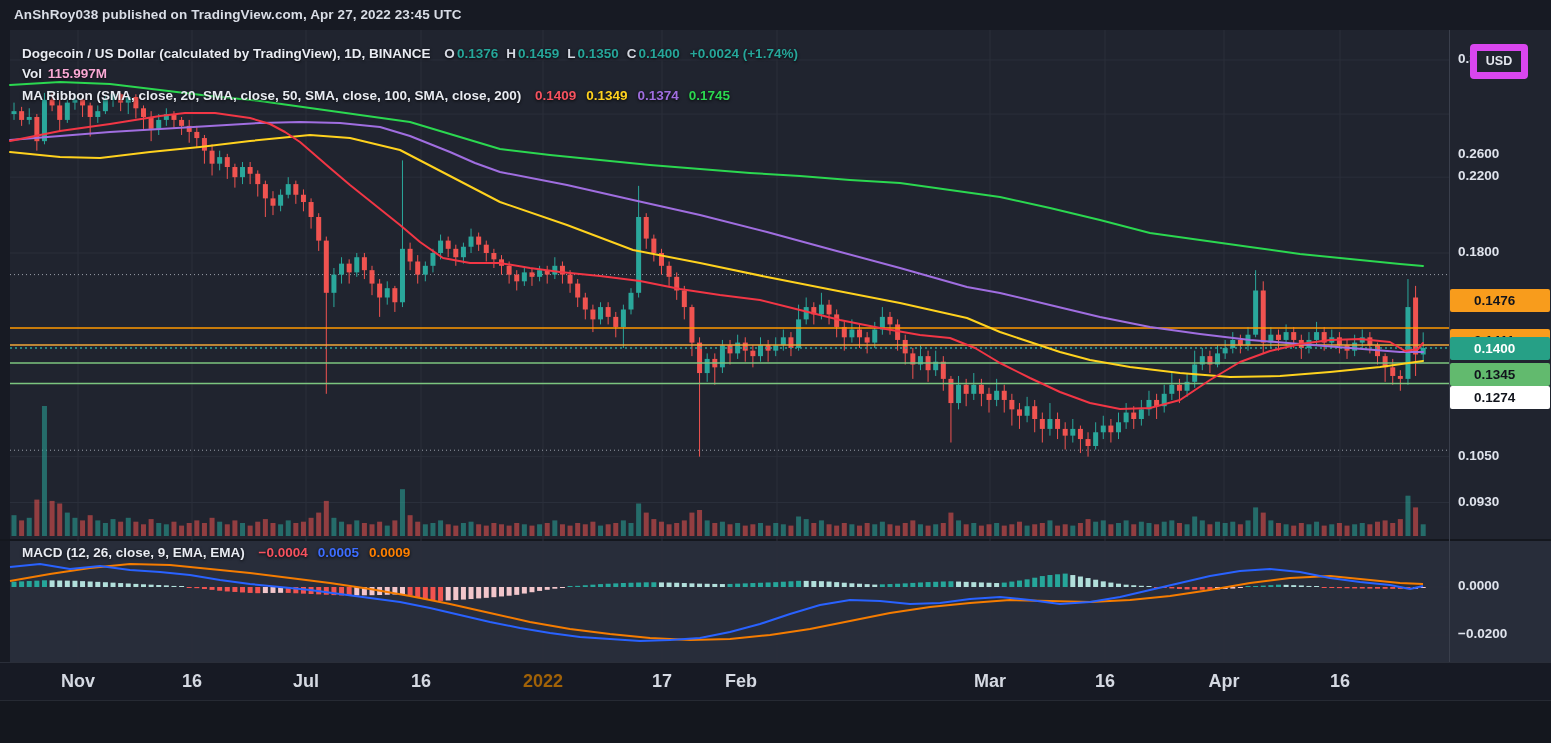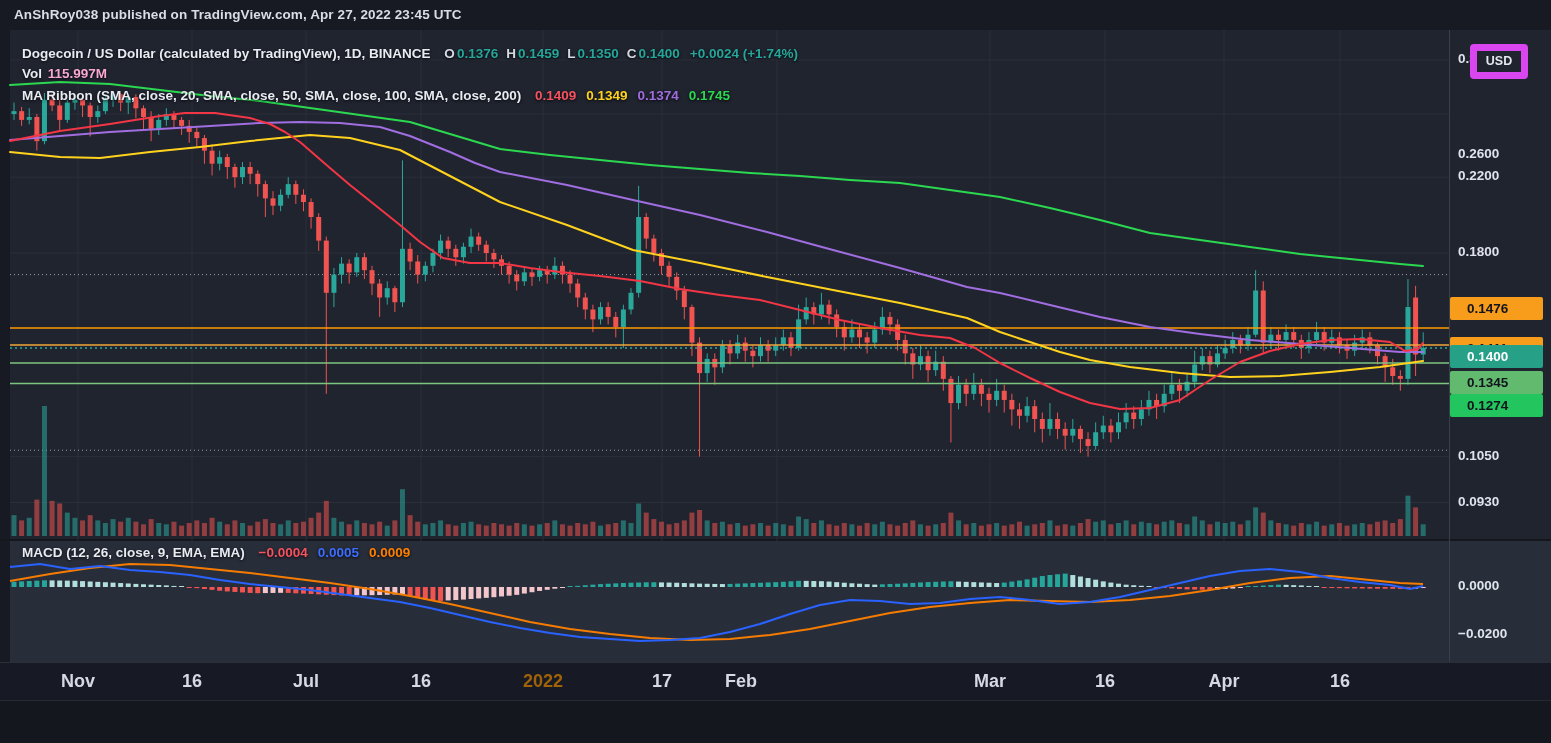--- a/index.html
+++ b/index.html
@@ -18,21 +18,21 @@
   #chart-svg{top:0;left:0;pointer-events:none;}
   .legend{left:22px;font-size:13.5px;font-weight:700;color:#e8ebf2;text-shadow:0 1px 3px rgba(0,0,0,.85);white-space:nowrap;}
   .legend .v{font-weight:600;margin-left:2px;}
   .legend .sp{display:inline-block;width:10px;}
   #legend-title-row{top:46px;}
   #legend-vol-row{top:66px;}
   #legend-ma-row{top:88px;}
   #macd-legend-row{top:545px;}
   .axlabel{left:1458px;font-size:13.5px;font-weight:600;color:#dfe3ec;white-space:nowrap;}
   .macdlabel{left:1458px;font-size:13.5px;font-weight:600;color:#dfe3ec;}
-  .tag{left:1450px;width:76px;height:23px;line-height:23px;padding-left:17px;font-size:13.5px;font-weight:700;border-radius:2px;margin-top:8px;}
+  .tag{left:1450px;width:76px;height:23px;line-height:23px;padding-left:24px;font-size:13.5px;font-weight:700;border-radius:2px;}
   #usd-button{top:44px;left:1470px;width:44px;height:21px;border:7px solid #d946ef;border-radius:4px;
      background:#20242f;color:#e4e7ee;font-size:12.5px;font-weight:700;text-align:center;line-height:21px;}
   .ticklabel{top:671px;transform:translateX(-50%);font-size:18px;font-weight:600;color:#d5d9e2;white-space:nowrap;}
 </style>
 </head>
 <body>
 
 <div id="stage">
 
   <div id="topbar" class="abs">
@@ -854,21 +854,21 @@
 <div class="abs axlabel" style="top: 50.9916px;">0.3000</div>
     <div class="abs axlabel" style="top: 122px; margin-top: 24px;">0.2600</div>
     <div class="abs axlabel" style="top: 168.179px;">0.2200</div>
     <div class="abs axlabel" style="top: 244px; text-align: right;">0.1800</div>
     <div class="abs axlabel" style="top: 447.652px;">0.1050</div>
     <div class="abs axlabel" style="top: 493.507px;">0.0930</div>
     <div class="abs tag" style="top: 288.5px; background: rgb(248, 156, 28); color: rgb(17, 20, 28);">0.1476</div>
     <div class="abs tag" style="top: 329px; background: rgb(248, 156, 28); color: rgb(17, 20, 28);">0.1411</div>
     <div class="abs tag" style="top: 336.5px; background: rgb(38, 160, 134); color: rgb(255, 255, 255);">0.1400</div>
     <div class="abs tag" style="top: 362.5px; background: rgb(98, 186, 110); color: rgb(17, 20, 28);">0.1345</div>
-    <div class="abs tag" style="top: 385.5px; background: #22c55e; color: rgb(17, 20, 28);">0.1274</div>
+    <div class="abs tag" style="top: 385.5px; background: #ffffff; color: rgb(17, 20, 28);">0.1274</div>
     <div class="abs macdlabel" style="top: 578px;">0.0000</div>
     <div class="abs macdlabel" style="top: 626px;">−0.0200</div>
     <div class="abs ticklabel" style="left: 78px;">Nov</div>
     <div class="abs ticklabel" style="left: 192px;">16</div>
     <div class="abs ticklabel" style="left: 306px;">Jul</div>
     <div class="abs ticklabel" style="left: 421px;">16</div>
     <div class="abs ticklabel" style="left: 543px; color: #a16207; font-weight: 700;">2022</div>
     <div class="abs ticklabel" style="left: 662px;">17</div>
     <div class="abs ticklabel" style="left: 741px;">Feb</div>
     <div class="abs ticklabel" style="left: 990px;">Mar</div>

